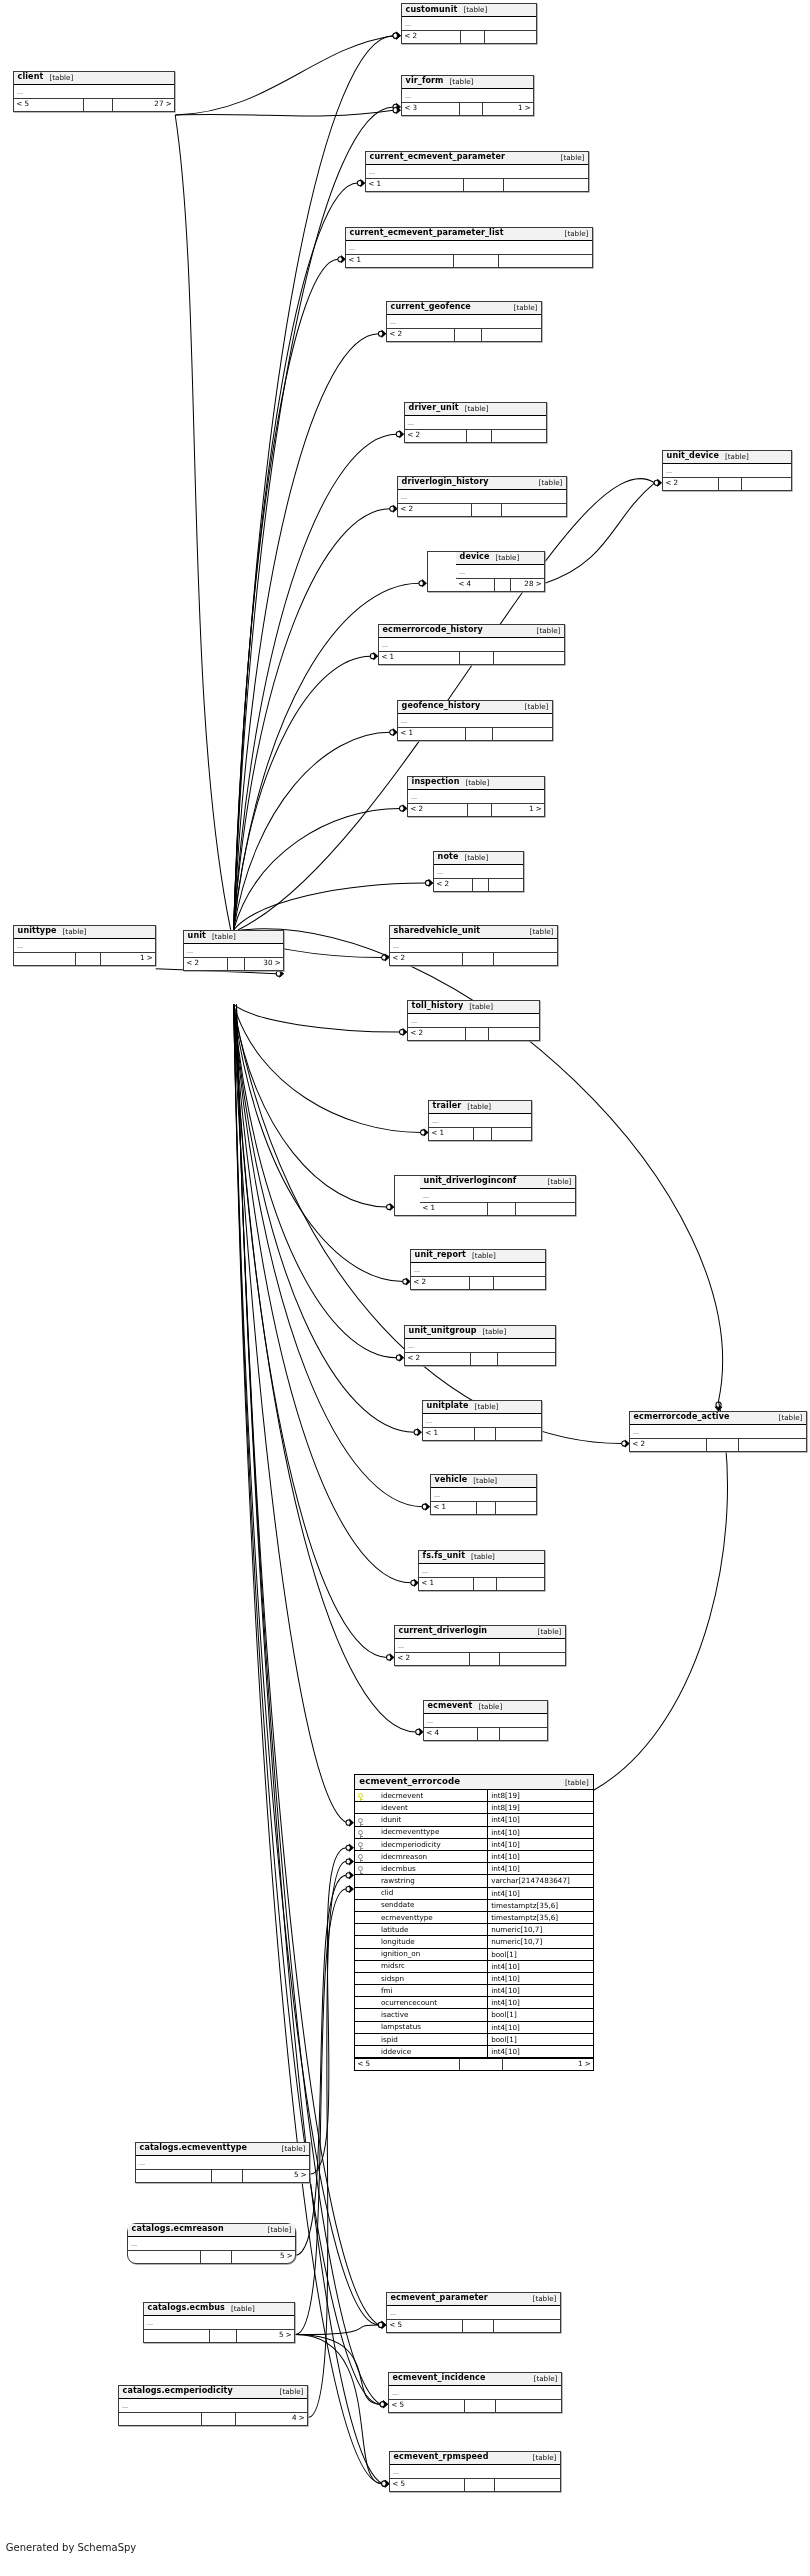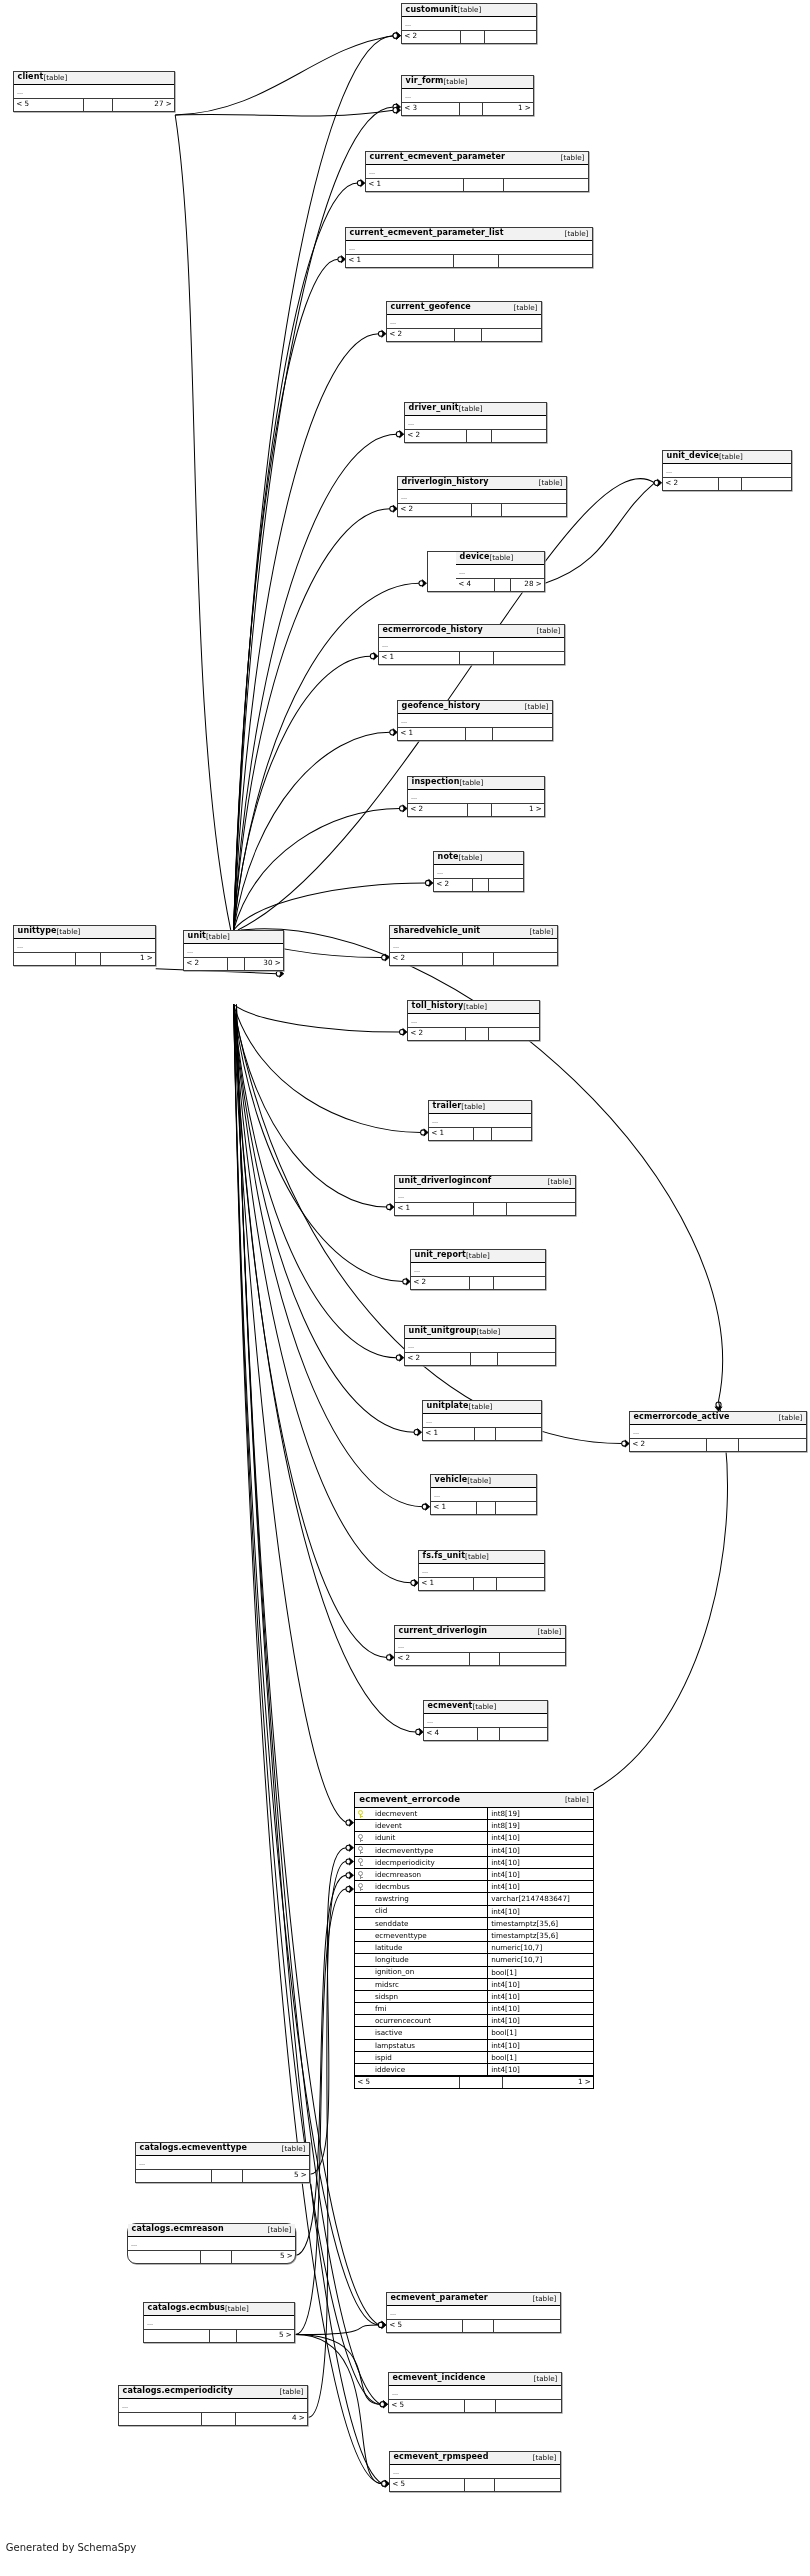--- a/index.html
+++ b/index.html
@@ -20,21 +20,21 @@
     border:0.7px solid #3a3a3a;
     background:#ffffff;
     box-shadow:0.7px 0.7px 0 #9a9a9a;
   }
   .tbl .hdr {
     background:#f2f2f2;
     border-bottom:1.4px solid #000;
     padding:1.4px 3.6px 2.2px 3.6px;
     white-space:nowrap;
     line-height:1.05;
-    display:flex; align-items:center; gap:0;
+    display:flex; align-items:flex-end; gap:6px;
   }
   .tbl .hdr .nm { font-weight:bold; font-size:8px; color:#000; letter-spacing:0.1px; }
   .tbl .hdr .tag { font-weight:normal; font-size:7.2px; color:#111; }
   .tbl .hdr.spread { justify-content:space-between; }
   .tbl .body {
     border-bottom:0.7px solid #3a3a3a;
     height:13.7px;
     padding:0.7px 2.9px;
     font-size:6.5px; color:#333; line-height:12.2px;
   }
@@ -43,32 +43,32 @@
     border-right:0.7px solid #3a3a3a;
     font-size:7.2px; color:#000; line-height:10.8px;
     padding:0 2.2px; overflow:hidden; white-space:nowrap;
   }
   .tbl .foot .c:last-child { border-right:none; }
   .tbl .foot .c.l { text-align:left; flex:0 0 44%; }
   .tbl .foot .c.m { text-align:center; flex:0 0 18%; }
   .tbl .foot .c.r { text-align:right; flex:1 1 auto; }
 
   
-  .tbl.expanded { border:1.4px solid #000; box-shadow:none;margin-top:18px; }
+  .tbl.expanded { border:1.4px solid #000; box-shadow:none; }
   .tbl.expanded .hdr { padding:2.2px 4.3px 2.9px 4.3px; }
   .tbl.expanded .hdr .nm { font-size:8.6px; }
   .tbl.expanded .cols { }
   .tbl.expanded .col {
     display:flex; height:12.2px; border-bottom:0.7px solid #000;
     font-size:7.2px; line-height:11.5px;
   }
   .tbl.expanded .col .cname {
     flex:0 0 56%; border-right:0.7px solid #000;
     padding-left:2.9px; white-space:nowrap; position:relative;
-    display:flex; align-items:center; gap:12px;
+    display:flex; align-items:flex-end; gap:18px;
   }
   .tbl.expanded .col .ctype { flex:1 1 auto; padding-left:2.9px; white-space:nowrap; }
   .keyicon { display:inline-block; width:5px; height:8px; position:relative; flex:0 0 5px; }
   .keyicon .kh {
     position:absolute; left:0; top:0; width:5px; height:5px; border-radius:50%;
     border:1px solid #8d8d8d; background:transparent;
   }
   .keyicon .ks { position:absolute; left:1.9px; top:4.3px; width:1.2px; height:3.6px; background:#8d8d8d; }
   .keyicon .kt { position:absolute; left:1.9px; top:6.1px; width:2.9px; height:1px; background:#8d8d8d; }
   .keyicon.pk .kh { border-color:#d8d800; }
@@ -403,21 +403,21 @@
           <span class="nm">trailer</span>
           <span class="tag">[table]</span>
         </div>
         <div class="body">...</div>
         <div class="foot">
           <div class="c l">&lt; 1</div>
           <div class="c m"></div>
           <div class="c r"></div>
         </div>
       </div>
-      <div class="tbl" style="left: 394px; top: 1175px; width: 182px;">
+      <div class="tbl" style="left: 394px; top: 1175px; width: 182px; padding-left: 25px;">
         <div class="hdr spread">
           <span class="nm">unit_driverloginconf</span>
           <span class="tag">[table]</span>
         </div>
         <div class="body">...</div>
         <div class="foot">
           <div class="c l">&lt; 1</div>
           <div class="c m"></div>
           <div class="c r"></div>
         </div>

